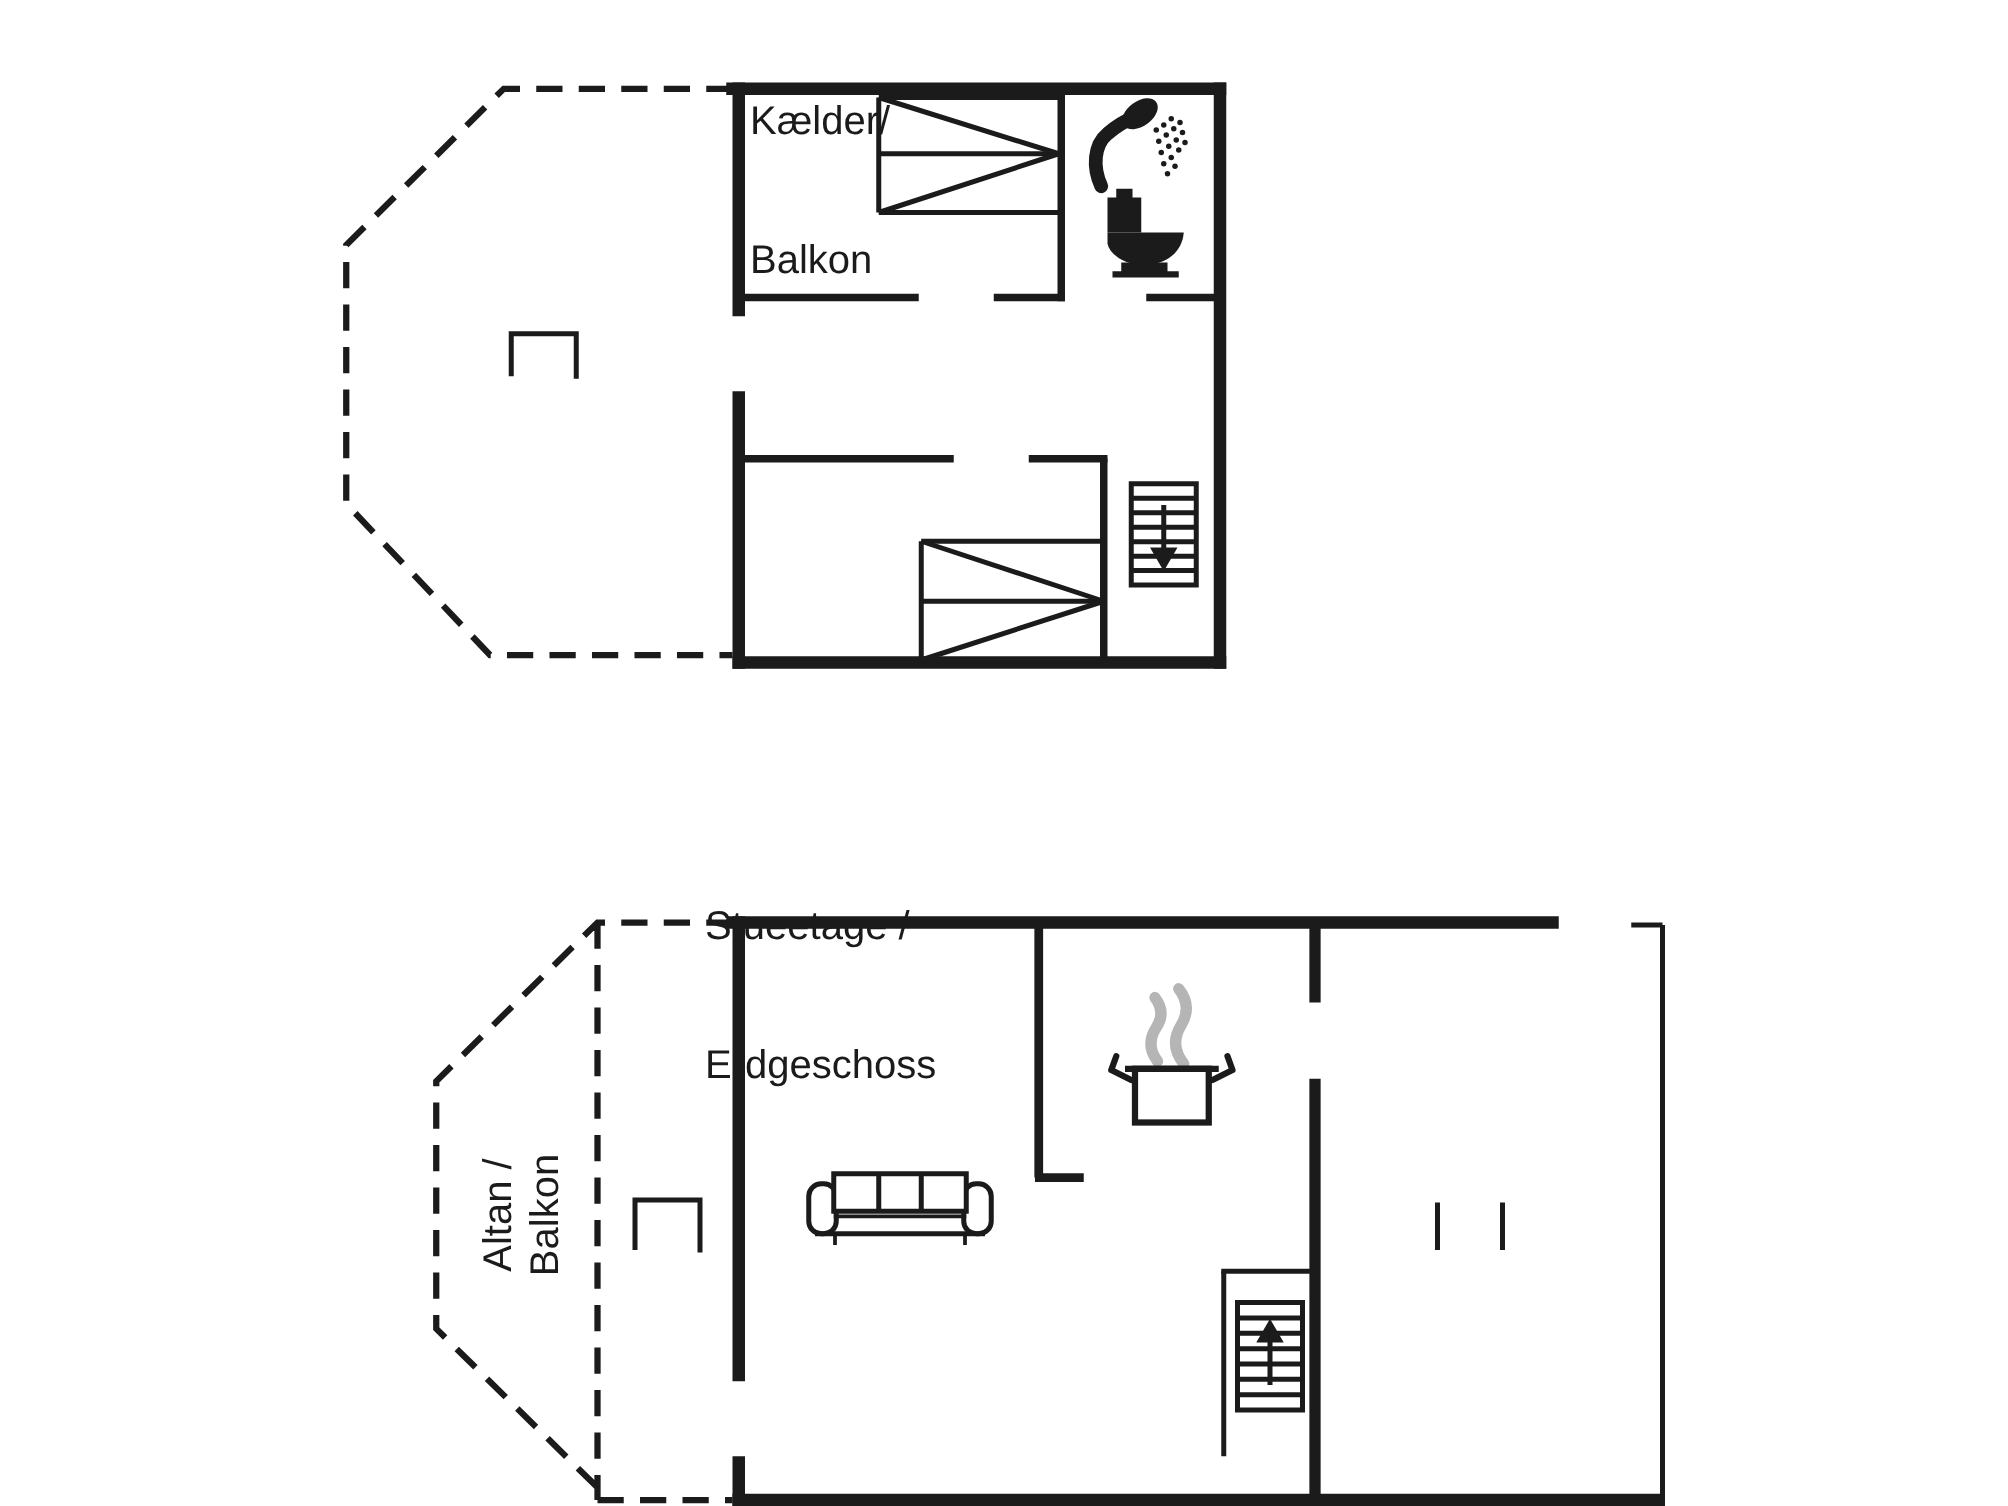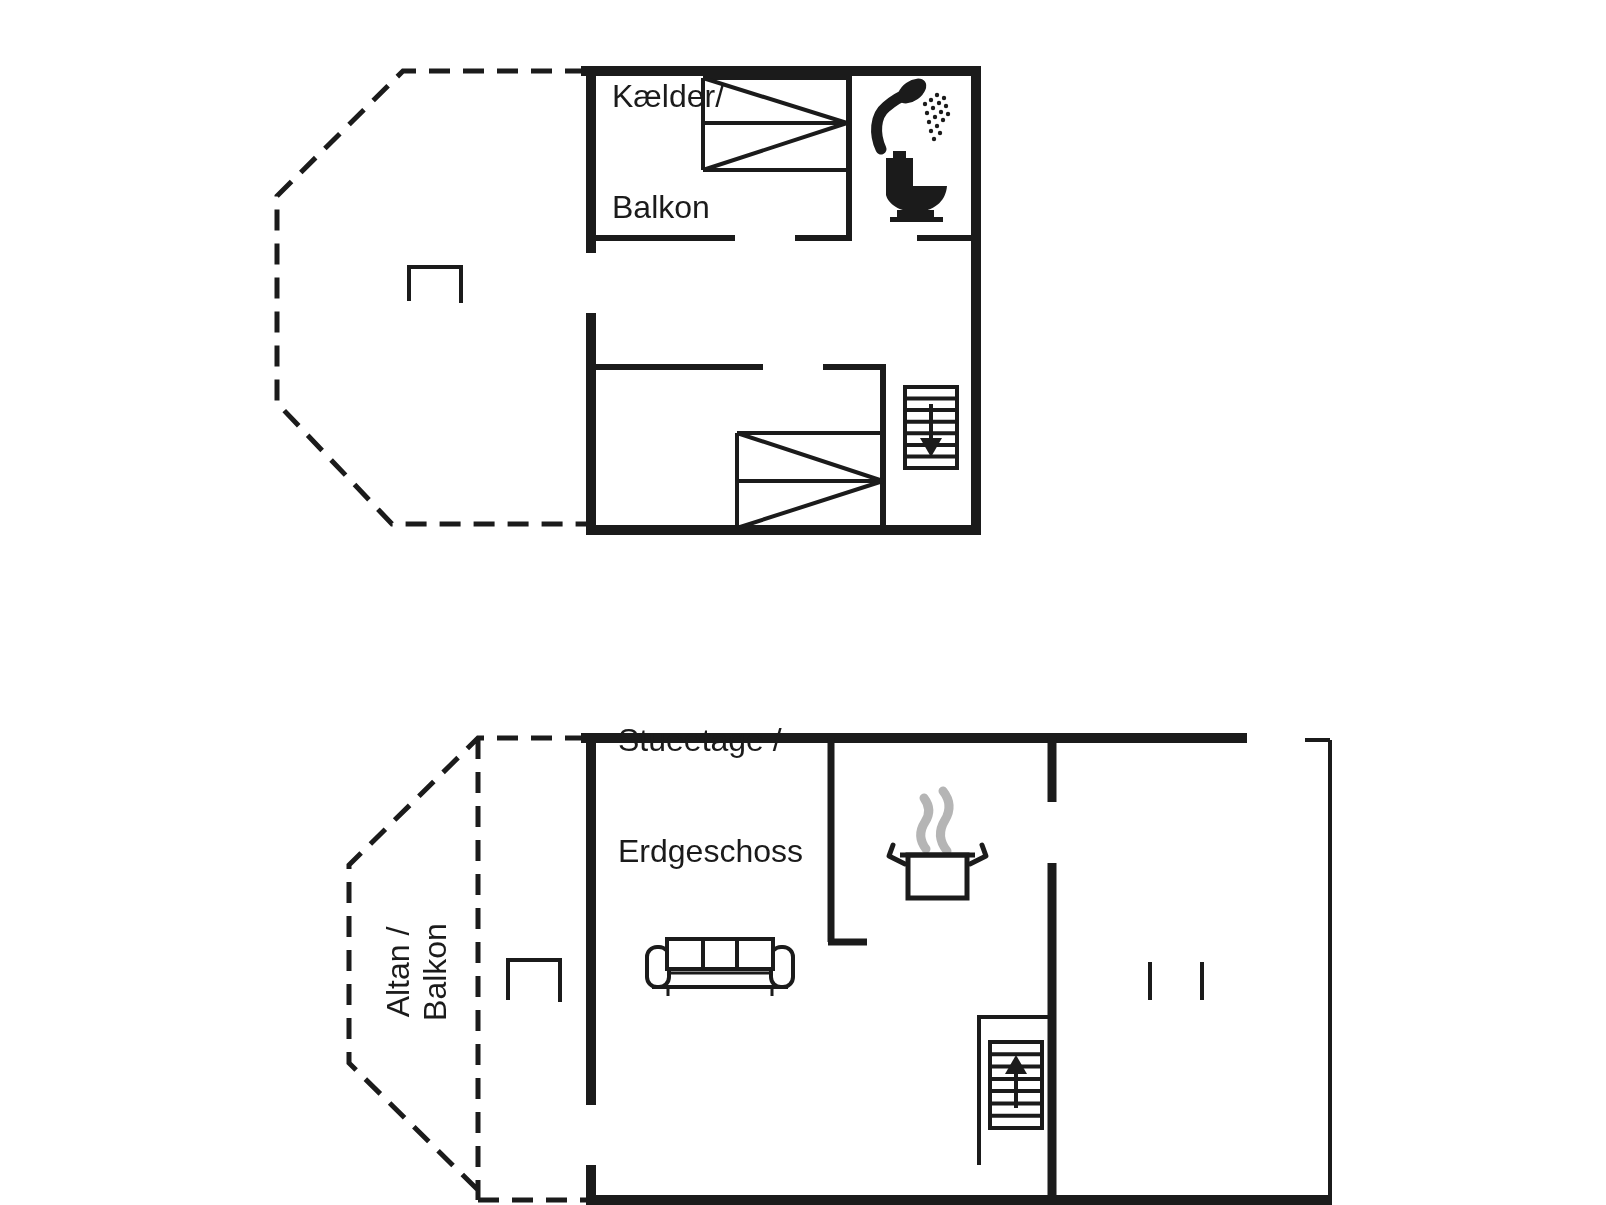--- a/index.html
+++ b/index.html
@@ -5,21 +5,21 @@
   html,body{margin:0;padding:0;background:#ffffff;}
   .canvas{
     position:relative;width:1606px;height:1205px;background:#ffffff;
     font-family:"Liberation Sans", sans-serif;color:#1b1b1b;overflow:hidden;
   }
   .plan-svg{position:absolute;left:0;top:0;color:#1b1b1b;}
   .label{
     position:absolute;font-size:32px;line-height:37px;color:#1b1b1b;
     white-space:pre;letter-spacing:0px;
   }
-  .label div{white-space:pre;margin-left:12px;}
+  .label div{white-space:pre;}
   .label-rot{
     position:absolute;left:307px;top:934px;width:220px;height:76px;
     display:flex;flex-direction:column;align-items:center;justify-content:center;
     transform:rotate(-90deg);text-align:center;
     font-size:32px;line-height:37px;color:#1b1b1b;
   }
 </style>
 </head>
 <body>
 
@@ -167,21 +167,21 @@
         <path d="M1202,962 V1000"></path>
       </g>
     </g>
   </svg>
 
   <div class="label" style="left:600px;top:4px;">
     <div>Kælder/</div>
     <div>Balkon</div>
   </div>
 
-  <div class="label" style="left:606px;top:648px;">
+  <div class="label" style="left:564px;top:648px;">
     <div>Stueetage /</div>
     <div>Erdgeschoss</div>
   </div>
 
   <div class="label-rot">
     <div>Altan /</div>
     <div>Balkon</div>
   </div>
 
 </div>

